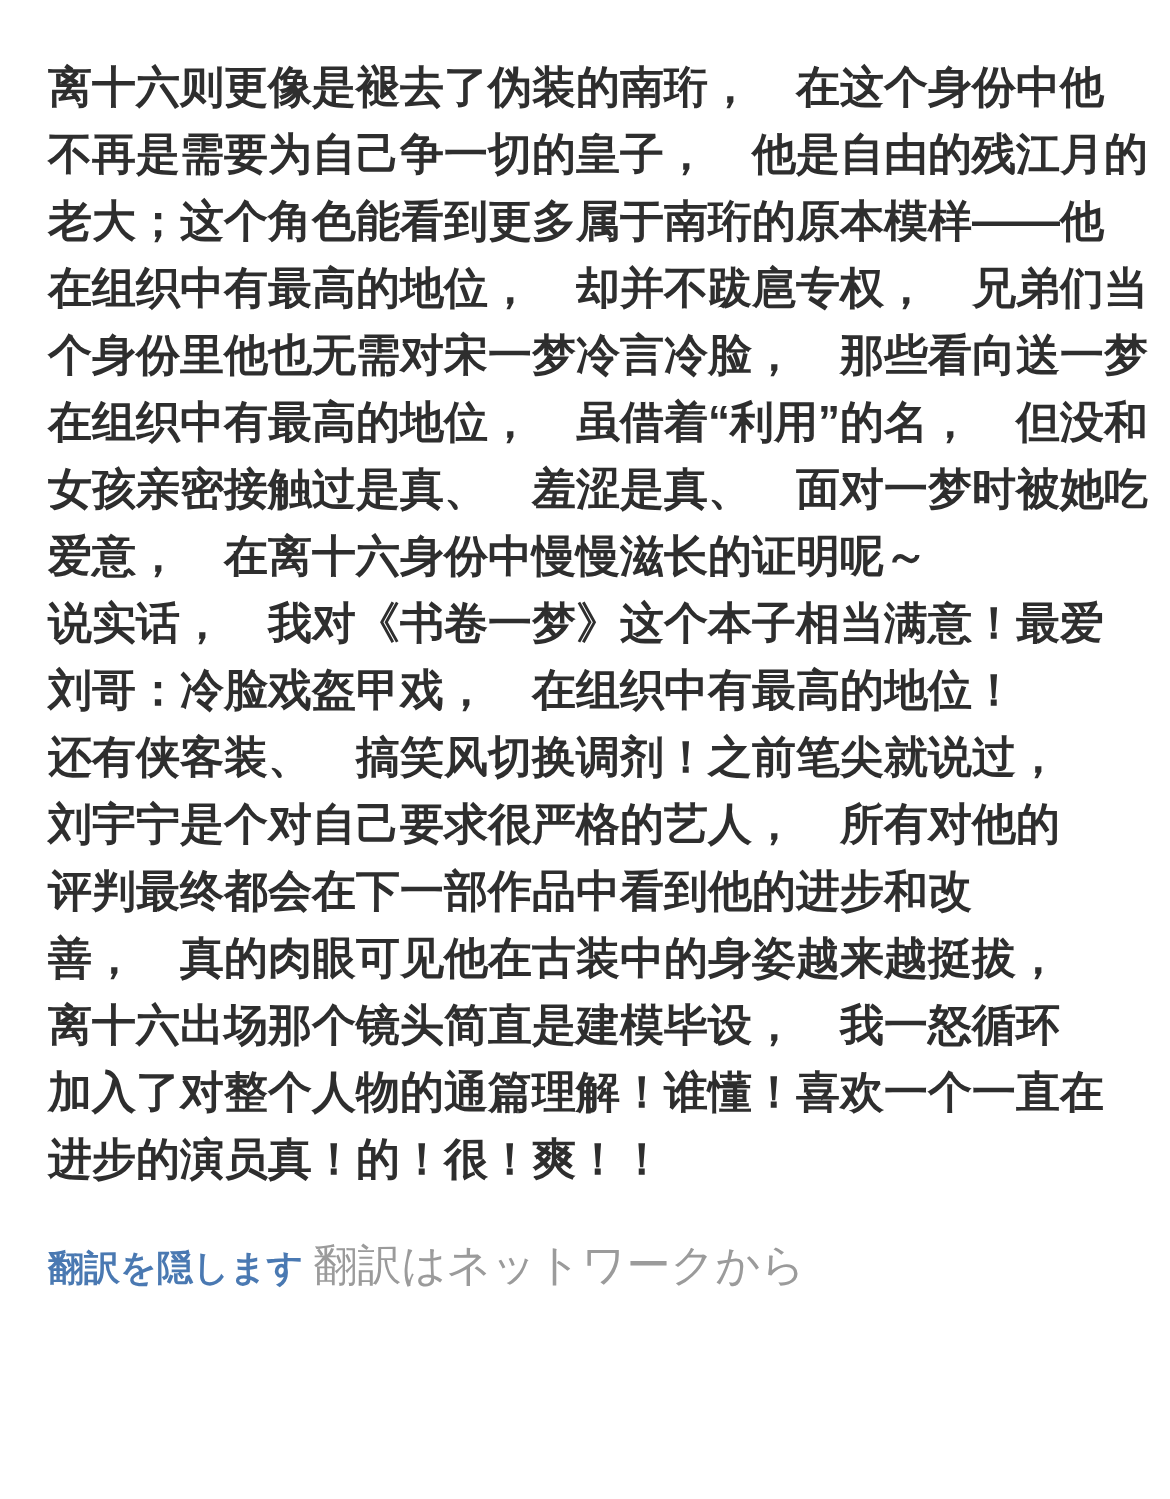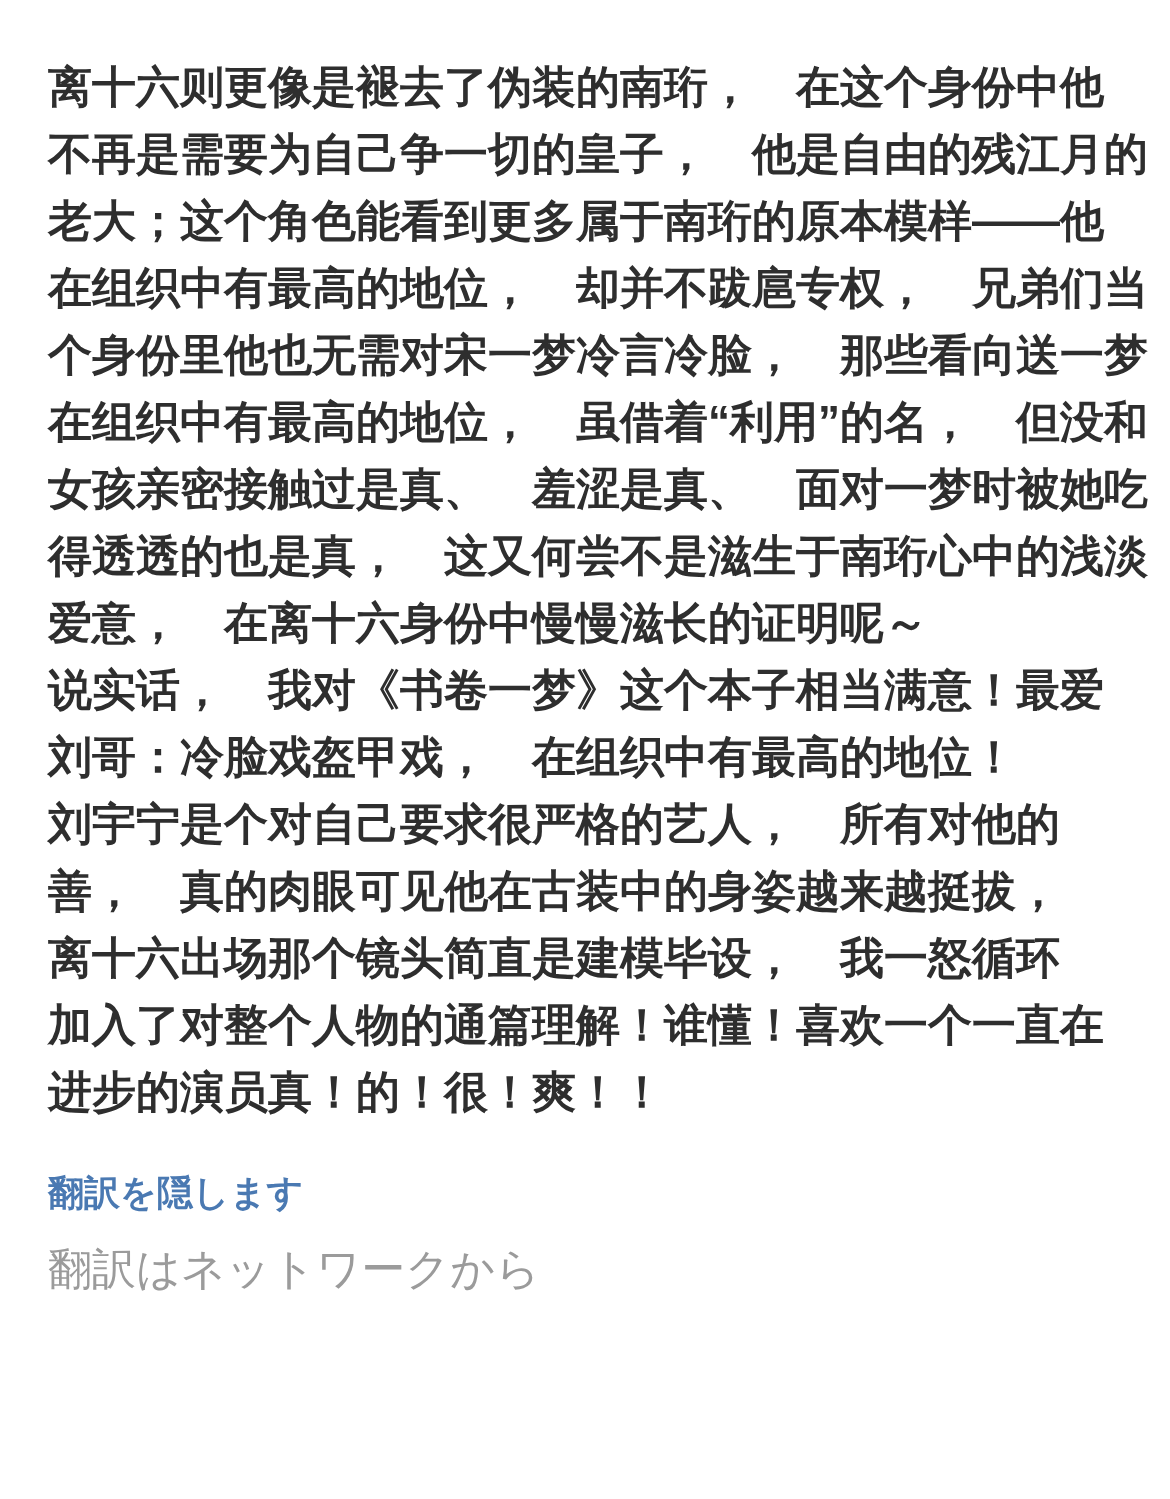--- a/index.html
+++ b/index.html
@@ -24,22 +24,21 @@
     font-weight:600;
     color:var(--text-color);
     white-space:nowrap;
     letter-spacing:0px;
   }
   .footer{
     margin-top:44px;
     padding-left:48px;
     display:flex;
     align-items:baseline;
-    gap:22px;
-    flex-direction:column;
+    gap:10px;
   }
   .hide-translation{
     font-size:36px;
     font-weight:700;
     color:var(--link-color);
     cursor:pointer;
     white-space:nowrap;
   }
   .translation-source{
     font-size:44px;
@@ -52,25 +51,26 @@
 <body>
 
 <div class="post">
   <div class="line">离十六则更像是褪去了伪装的南珩，　在这个身份中他</div>
   <div class="line">不再是需要为自己争一切的皇子，　他是自由的残江月的</div>
   <div class="line">老大；这个角色能看到更多属于南珩的原本模样——他</div>
   <div class="line">在组织中有最高的地位，　却并不跋扈专权，　兄弟们当</div>
   <div class="line">个身份里他也无需对宋一梦冷言冷脸，　那些看向送一梦</div>
   <div class="line">在组织中有最高的地位，　虽借着“利用”的名，　但没和</div>
   <div class="line">女孩亲密接触过是真、　羞涩是真、　面对一梦时被她吃</div>
-  <div class="line">得透透的也是真，　这又何尝不是滋生于南珩心中的浅淡</div>
   <div class="line">爱意，　在离十六身份中慢慢滋长的证明呢～</div>
   <div class="line">说实话，　我对《书卷一梦》这个本子相当满意！最爱</div>
   <div class="line">刘哥：冷脸戏盔甲戏，　在组织中有最高的地位！</div>
+  <div class="line">还有侠客装、　搞笑风切换调剂！之前笔尖就说过，</div>
   <div class="line">刘宇宁是个对自己要求很严格的艺人，　所有对他的</div>
+  <div class="line">评判最终都会在下一部作品中看到他的进步和改</div>
   <div class="line">善，　真的肉眼可见他在古装中的身姿越来越挺拔，</div>
   <div class="line">离十六出场那个镜头简直是建模毕设，　我一怒循环</div>
   <div class="line">加入了对整个人物的通篇理解！谁懂！喜欢一个一直在</div>
   <div class="line">进步的演员真！的！很！爽！！</div>
 </div>
 
 <div class="footer">
   <span class="hide-translation">翻訳を隠します</span>
   <span class="translation-source">翻訳はネットワークから</span>
 </div>

